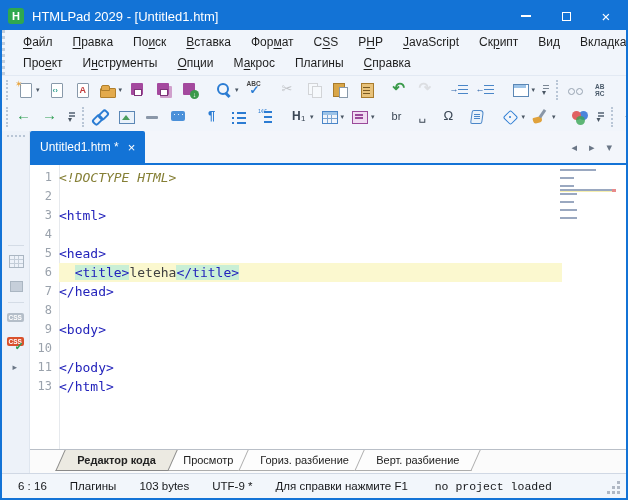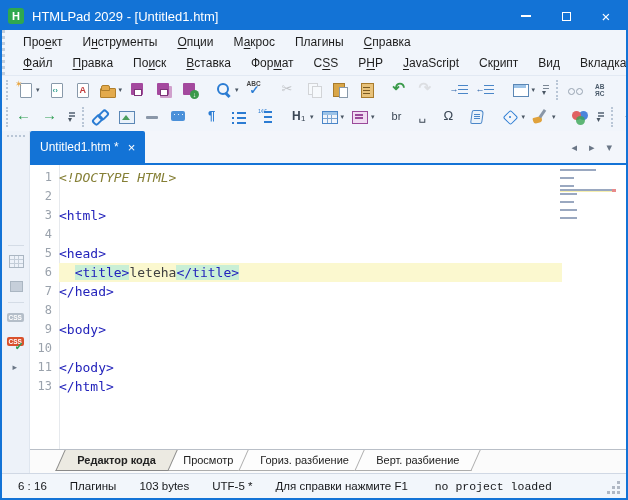--- a/index.html
+++ b/index.html
@@ -182,40 +182,40 @@
       </span>
     <span class="wc">
         <i class="glyph-max"></i>
       </span>
     <span class="wc">
         <span class="glyph-close">×</span>
       </span>
   </div>
 
   <div class="menubar">
-    <div class="menurow" id="menurow2">
-        <span class="menu-item">Про<u>е</u>кт</span>
-        <span class="menu-item">И<u>н</u>струменты</span>
-        <span class="menu-item"><u>О</u>пции</span>
-        <span class="menu-item">М<u>а</u>крос</span>
-        <span class="menu-item">Плагины</span>
-        <span class="menu-item"><u>С</u>правка</span>
-      </div>
     <div class="menurow" id="menurow1">
         <span class="menu-item"><u>Ф</u>айл</span>
         <span class="menu-item"><u>П</u>равка</span>
         <span class="menu-item">По<u>и</u>ск</span>
         <span class="menu-item"><u>В</u>ставка</span>
         <span class="menu-item">Фор<u>м</u>ат</span>
         <span class="menu-item">C<u>S</u>S</span>
         <span class="menu-item">P<u>H</u>P</span>
         <span class="menu-item"><u>J</u>avaScript</span>
         <span class="menu-item">Ск<u>р</u>ипт</span>
         <span class="menu-item">Ви<u>д</u></span>
         <span class="menu-item">Вкладка</span>
+      </div>
+    <div class="menurow" id="menurow2">
+        <span class="menu-item">Про<u>е</u>кт</span>
+        <span class="menu-item">И<u>н</u>струменты</span>
+        <span class="menu-item"><u>О</u>пции</span>
+        <span class="menu-item">М<u>а</u>крос</span>
+        <span class="menu-item">Плагины</span>
+        <span class="menu-item"><u>С</u>правка</span>
       </div>
   </div>
 
   <div class="toolbar" id="toolbar1">
       <i class="tgrip"></i>
       <span class="tbtn">
         <i class="ic ic-new-file"></i>
         <i class="dd">▾</i>
       </span>
       <span class="tbtn">
@@ -532,18 +532,18 @@
             <span class="vlabel">Верт. разбиение</span>
           </span>
         </div>
     </div>
   </div>
 
   <div class="statusbar" id="statusbar">
       <span class="scell">6 : 16</span>
       <span class="scell">Плагины</span>
       <span class="scell">103 bytes</span>
-      <span class="scell">UTF-5 *</span>
+      <span class="scell">UTF-9 *</span>
       <span class="scell">Для справки нажмите F1</span>
       <span class="sproject">no project loaded</span>
       <i class="sgrip"></i>
     </div>
 </div>
 
 </body></html>

